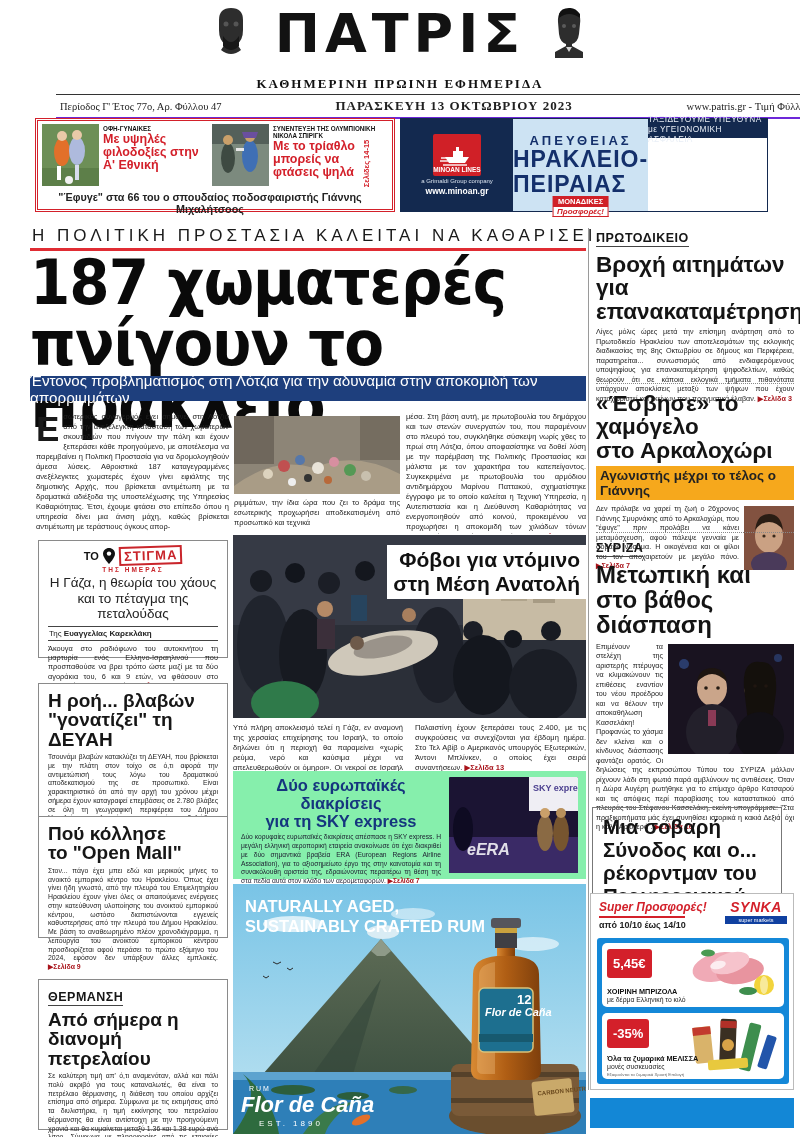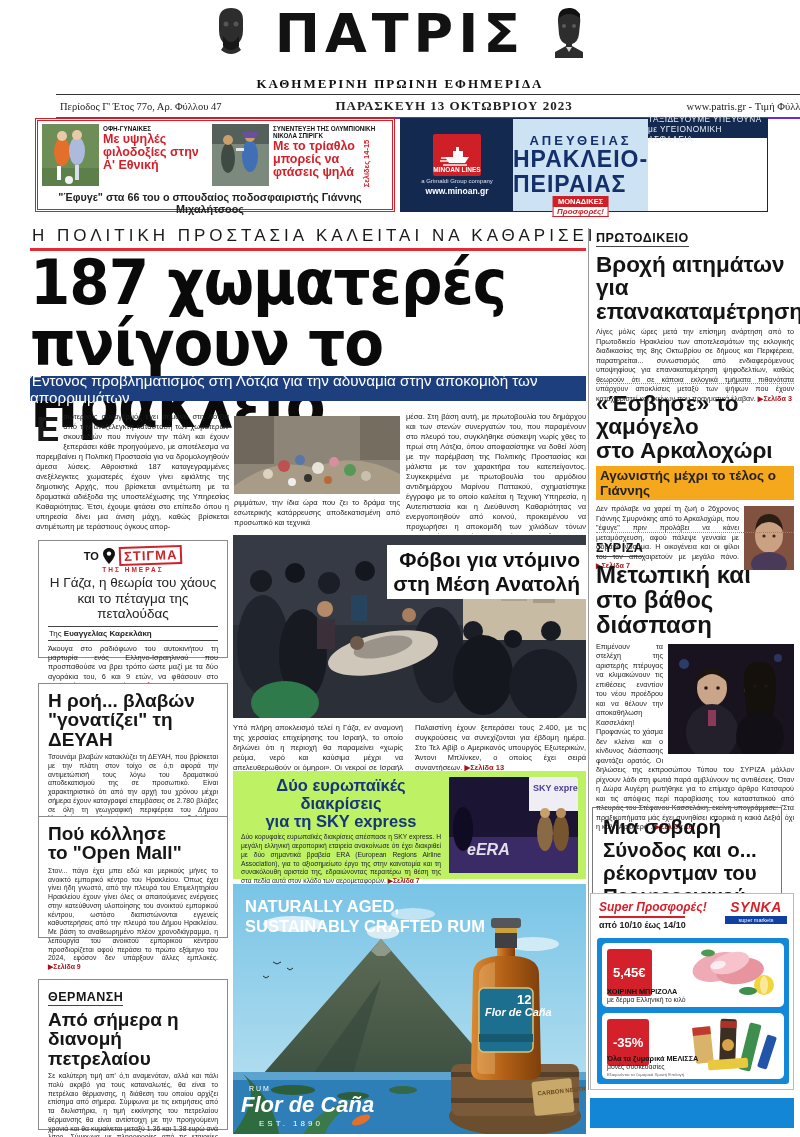--- a/index.html
+++ b/index.html
@@ -63,21 +63,21 @@
   .stigma-title{font-size:13.5px;color:#222;text-align:center;line-height:1.15;margin-bottom:4px;}
   .stigma-byline{border-top:1px solid #444;border-bottom:1px solid #444;padding:2px 1px;font-size:8px;color:#222;margin-bottom:3px;}
   .sec-head{display:inline-block;font-size:12.5px;font-weight:bold;color:#161616;border-bottom:1px solid #444;padding-bottom:1px;margin-bottom:4px;letter-spacing:.5px;}
   
   .gaza-photo{position:absolute;left:233px;top:535px;width:353px;height:183px;}
   .gaza-head{position:absolute;right:0;top:10px;background:#fff;padding:3px 6px 4px;text-align:right;
              font-size:21px;font-weight:bold;color:#111;line-height:1.12;}
   .gaza-cap1{position:absolute;left:233px;top:723px;width:170px;height:44px;}
   .gaza-cap2{position:absolute;left:415px;top:723px;width:171px;height:44px;}
   
-  .sky-box{position:absolute;left:233px;top:771px;width:353px;height:108px;background:#bef264;box-sizing:border-box;padding:6px 8px;display:flex;gap:8px;}
+  .sky-box{position:absolute;left:233px;top:771px;width:353px;height:108px;background:#86efac;box-sizing:border-box;padding:6px 8px;display:flex;gap:8px;}
   .sky-txt{width:200px;}
   .sky-title{font-size:16.5px;font-weight:bold;color:#15357e;text-align:center;line-height:1.08;margin-bottom:3px;}
   .sky-body{font-size:6.7px;line-height:1.3;text-align:justify;color:#1b1b2e;}
   .sky-photo{flex:1;position:relative;overflow:hidden;border-radius:1px;}
   
   .vrule{position:absolute;left:588px;top:228px;width:1px;height:862px;background:#9a9a9a;}
   .rcol{position:absolute;left:596px;width:198px;}
   .r-title{font-size:22.5px;font-weight:bold;color:#141414;line-height:1.04;margin:2px 0 4px;}
   .r-body{font-size:7.2px;line-height:1.32;text-align:justify;color:#222;}
   .dotline{position:absolute;left:596px;width:198px;border-top:1px dotted #888;}
@@ -88,21 +88,21 @@
   
   .synka{position:absolute;left:590px;top:893px;width:204px;height:197px;border:1px solid #bbb;box-sizing:border-box;background:#fff;}
   .syn-promo{position:absolute;left:8px;top:6px;font-size:12px;font-weight:bold;font-style:italic;color:#d3202a;}
   .syn-underline{position:absolute;left:8px;top:22px;width:86px;height:2px;background:#d3202a;}
   .syn-dates{position:absolute;left:8px;top:26px;font-size:9px;font-weight:bold;color:#222;}
   .syn-logo{position:absolute;right:6px;top:5px;width:62px;text-align:center;}
   .syn-logo .n{font-size:14px;font-weight:900;font-style:italic;color:#d3202a;letter-spacing:.5px;}
   .syn-logo .bar{background:#1040a0;color:#fff;font-size:5.5px;padding:1px 0;margin-top:1px;}
   .syn-blue{position:absolute;left:6px;top:44px;width:192px;height:146px;background:#1488d8;border-radius:3px;padding:5px;box-sizing:border-box;}
   .syn-card{position:relative;background:#fff;border-radius:5px;height:64px;margin-bottom:6px;overflow:hidden;}
-  .syn-badge{position:absolute;left:5px;top:6px;background:#d3202a;color:#fff;font-weight:900;border-radius:3px;padding:16px 6px;font-size:13px;}
+  .syn-badge{position:absolute;left:5px;top:6px;background:#d3202a;color:#fff;font-weight:900;border-radius:3px;padding:7px 6px;font-size:13px;}
   .syn-name{position:absolute;left:5px;bottom:11px;font-size:7.3px;font-weight:bold;color:#111;}
   .syn-desc{position:absolute;left:5px;bottom:4px;font-size:6.8px;color:#222;}
   .syn-note{position:absolute;left:5px;bottom:-1px;font-size:4.3px;color:#666;}
   .syn-art{position:absolute;right:2px;top:2px;}
   .blue-strip{position:absolute;left:590px;top:1098px;width:204px;height:30px;background:#1387d6;}
   
   .rum{position:absolute;left:233px;top:884px;width:353px;height:250px;overflow:hidden;}
   svg text{font-family:"Liberation Sans",sans-serif;}
 </style>
 </head>
@@ -229,21 +229,21 @@
       <circle cx="84" cy="52" r="6" fill="#e8e3d8"></circle>
         <circle cx="100" cy="46" r="5" fill="#d78fa0"></circle>
       <circle cx="116" cy="54" r="6" fill="#559955"></circle>
         <circle cx="34" cy="58" r="5" fill="#ddd3be"></circle>
       <circle cx="132" cy="60" r="5" fill="#c8c0ae"></circle>
         <circle cx="74" cy="62" r="4" fill="#333"></circle>
       <circle cx="94" cy="64" r="4" fill="#b8693a"></circle>
         <circle cx="58" cy="66" r="4" fill="#eee"></circle>
     </svg>
   </div>
-  <div class="col2 bodytext">ριμμάτων, την ίδια ώρα που ζει το δράμα της εσωτερικής κατάρρευσης αποδεκατισμένη από προσωπικό και τεχνικά</div>
+  <div class="col2 bodytext">ριμμάτων, την ίδια ώρα που ζει το δράμα της εσωτερικής προχωρήσει αποδεκατισμένη από προσωπικό και τεχνικά</div>
   <div class="col3 bodytext">
     <span>μέσα. Στη βάση αυτή, με πρωτοβουλία του δημάρχου και των στενών συνεργατών του, που παραμένουν στο πλευρό του, συγκλήθηκε σύσκεψη νωρίς χθες το πρωί στη Λότζια, όπου αποφασίστηκε να δοθεί λύση με την παρέμβαση της Πολιτικής Προστασίας και μάλιστα με τον χαρακτήρα του κατεπείγοντος. Συγκεκριμένα με πρωτοβουλία του αρμόδιου αντιδημάρχου Μαρίνου Παττακού, σχηματίστηκε έγγραφο με το οποίο καλείται η Τεχνική Υπηρεσία, η Αυτεπιστασία και η Διεύθυνση Καθαριότητας να ενεργοποιηθούν από κοινού, προκειμένου να προχωρήσει η αποκομιδή των χιλιάδων τόνων σκουπιδιών που πνίγουν το Ηράκλειο.</span>
     <span class="pageref">▶Σελίδα 5</span>
   </div>
 
   <div class="lbox" style="top:540px;height:118px;padding-top:5px;">
     <div class="stigma-head">
       <span class="stigma-to">ΤΟ</span>
       <svg width="12" height="16" viewBox="0 0 12 16">
         <path d="M6 0 C2.7 0 0 2.6 0 5.8 C0 10 6 16 6 16 C6 16 12 10 12 5.8 C12 2.6 9.3 0 6 0 Z" fill="#111"></path>

